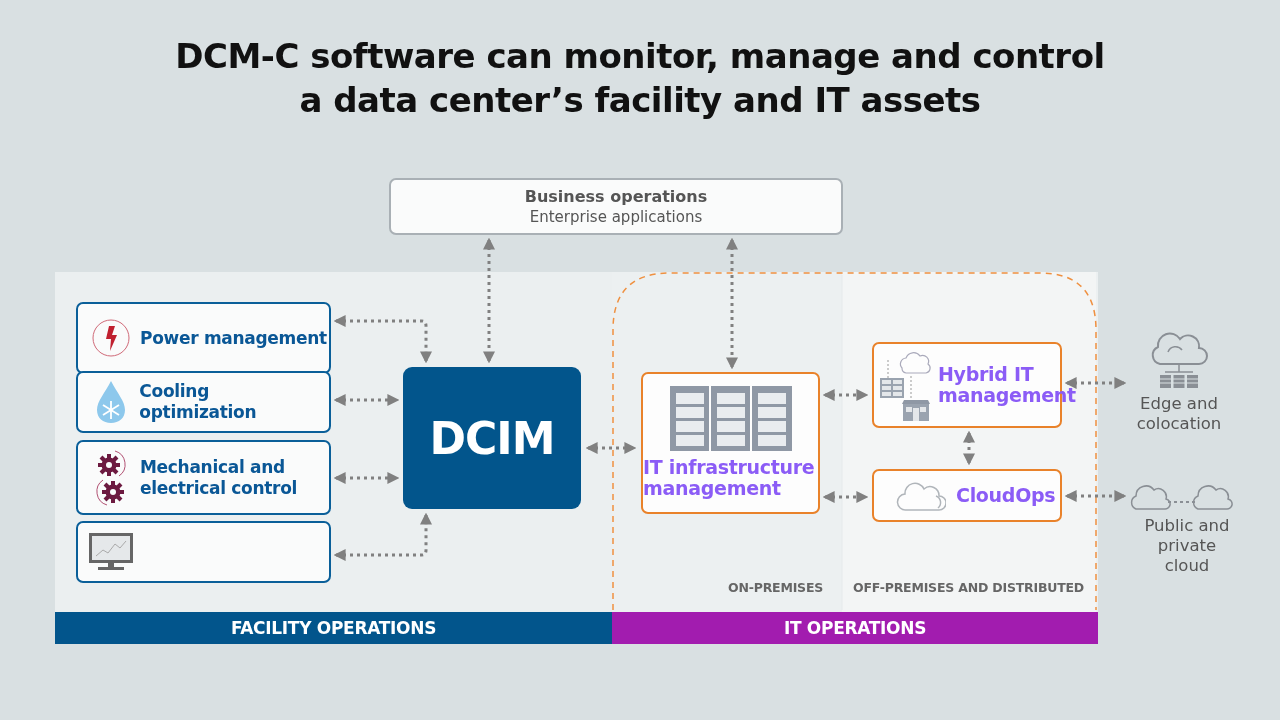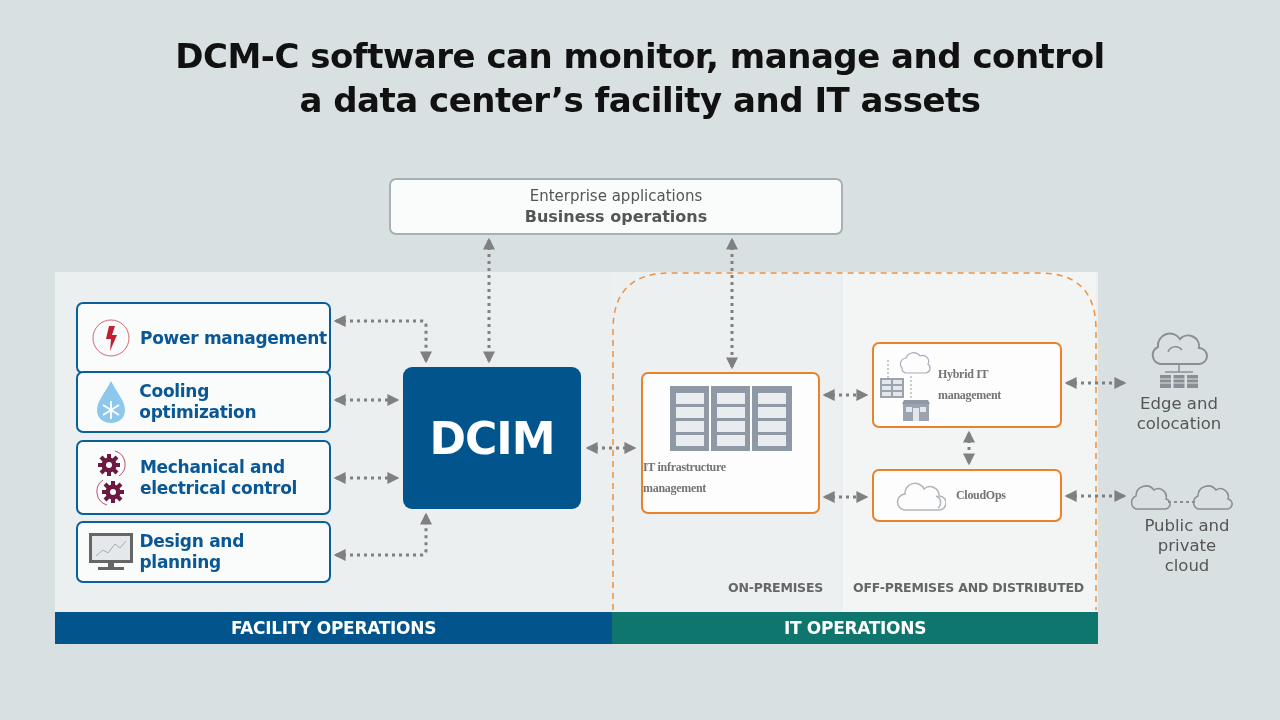--- a/index.html
+++ b/index.html
@@ -5,41 +5,41 @@
   * { box-sizing: border-box; margin: 0; padding: 0; }
   html, body { width: 1280px; height: 720px; overflow: hidden; }
   body { background: #d9e0e2; font-family: "DejaVu Sans", sans-serif; position: relative; }
   .title { position: absolute; top: 34px; left: 0; width: 1280px; text-align: center; font-size: 34px; line-height: 44px; font-weight: bold; color: #111; letter-spacing: -0.5px; }
   .panel { position: absolute; background: #ebeff0; }
   .box { position: absolute; border-radius: 7px; background: #fafbfb; }
   .fac-box { border: 2px solid #0a5f99; display: flex; align-items: center; }
   .fac-box .lbl { color: #0a5796; font-weight: bold; font-size: 17px; line-height: 21px; letter-spacing: -0.3px; }
   .fac-box .ic { width: 50px; display: flex; justify-content: center; align-items: center; margin-left: 8px; margin-right: 4px; }
   .it-box { border: 2px solid #e9822a; background: #fdfdfd; }
-  .orange-txt { color: #737373; font-weight: bold; font-size: 12px; line-height: 21px; letter-spacing: -0.3px; font-family: Liberation Serif, serif; }
+  .orange-txt { color: #8b5cf6; font-weight: bold; font-size: 19px; line-height: 21px; letter-spacing: -0.3px; }
   .bar { position: absolute; height: 32px; color: #fff; font-weight: bold; font-size: 17px; display: flex; align-items: center; justify-content: center; letter-spacing: -0.3px; }
   .gray-lbl { position: absolute; font-size: 12.5px; font-weight: bold; color: #666; letter-spacing: -0.2px; }
   .ext-lbl { position: absolute; text-align: center; color: #555; font-size: 16.5px; line-height: 20px; }
   svg.overlay { position: absolute; left: 0; top: 0; pointer-events: none; }
 </style>
 </head>
 <body>
 
 <div class="title">
   <div>DCM-C software can monitor, manage and control</div>
   <div>a data center’s facility and IT assets</div>
 </div>
 
 <div class="panel" style="left:55px; top:272px; width:560px; height:340px;"></div>
 <div class="panel" style="left:612px; top:272px; width:486px; height:340px; background:#ecf0f1;"></div>
 <div class="panel" style="left:842px; top:272px; width:254px; height:340px; background:#f3f5f5;"></div>
 
 <div class="box" style="left:389px; top:178px; width:454px; height:57px; border:2px solid #a9b0b5; text-align:center; padding-top:6px;">
+  <div style="font-weight:bold; font-size:16px; color:#555; line-height:21px;">Business operations</div>
   <div style="font-size:15px; color:#555; line-height:20px;">Enterprise applications</div>
-  <div style="font-weight:bold; font-size:16px; color:#555; line-height:21px;">Business operations</div>
 </div>
 
 <div class="box fac-box" style="left:76px; top:302px; width:255px; height:72px;text-align:right;">
   <span class="ic">
     <svg width="40" height="40" viewBox="0 0 40 40">
         <circle cx="20" cy="20" r="18" fill="none" stroke="#d06a78" stroke-width="1"></circle>
         <path d="M18 8 L24 8 L21 17 L26 17 L19 33 L20 21 L15 21 Z" fill="#c0202f"></path>
       </svg>
   </span>
   <span class="lbl">Power management</span>
@@ -91,21 +91,20 @@
 <div class="box fac-box" style="left:76px; top:521px; width:255px; height:62px;">
   <span class="ic">
     <svg width="46" height="40" viewBox="0 0 46 40">
         <rect x="1" y="1" width="44" height="30" fill="#666"></rect>
         <rect x="4" y="4" width="38" height="24" fill="#e5e8ea"></rect>
         <polyline points="8,24 15,18 20,21 27,12 32,16 38,9" fill="none" stroke="#aaa" stroke-width="1"></polyline>
         <rect x="20" y="31" width="6" height="4" fill="#666"></rect>
         <rect x="10" y="35" width="26" height="3" fill="#666"></rect>
       </svg>
   </span>
-  <span class="lbl">Design and planning</span>
 </div>
 
 <div style="position:absolute; left:403px; top:367px; width:178px; height:142px; background:#02558c; border-radius:9px; display:flex; align-items:center; justify-content:center;">
   <span style="color:#fff; font-weight:bold; font-size:44px; letter-spacing:-1px;text-align:right;">DCIM</span>
 </div>
 
 <div class="box it-box" style="left:641px; top:372px; width:179px; height:142px; text-align:left;">
   <span style="display:block; margin:12px auto 0; width:122px; height:65px;">
     <svg width="122" height="65" viewBox="0 0 122 65">
       <g fill="#8f98a5">
@@ -209,21 +208,21 @@
 </span>
 <div class="ext-lbl" style="left:1132px; top:516px; width:110px;">
   <div>Public and</div>
   <div>private</div>
   <div>cloud</div>
 </div>
 
 <div class="bar" style="left:55px; top:612px; width:557px; background:#02558c;">
   <span>FACILITY OPERATIONS</span>
 </div>
-<div class="bar" style="left:612px; top:612px; width:486px; background:#0f766e;">
+<div class="bar" style="left:612px; top:612px; width:486px; background:#a21caf;">
   <span>IT OPERATIONS</span>
 </div>
 
 <svg class="overlay" width="1280" height="720" viewBox="0 0 1280 720">
   <defs>
     <marker id="ah" viewBox="0 0 10 10" refX="8" refY="5" markerWidth="4" markerHeight="4" orient="auto-start-reverse">
       <path d="M0 0 L10 5 L0 10 Z" fill="#808080"></path>
     </marker>
   </defs>
 

